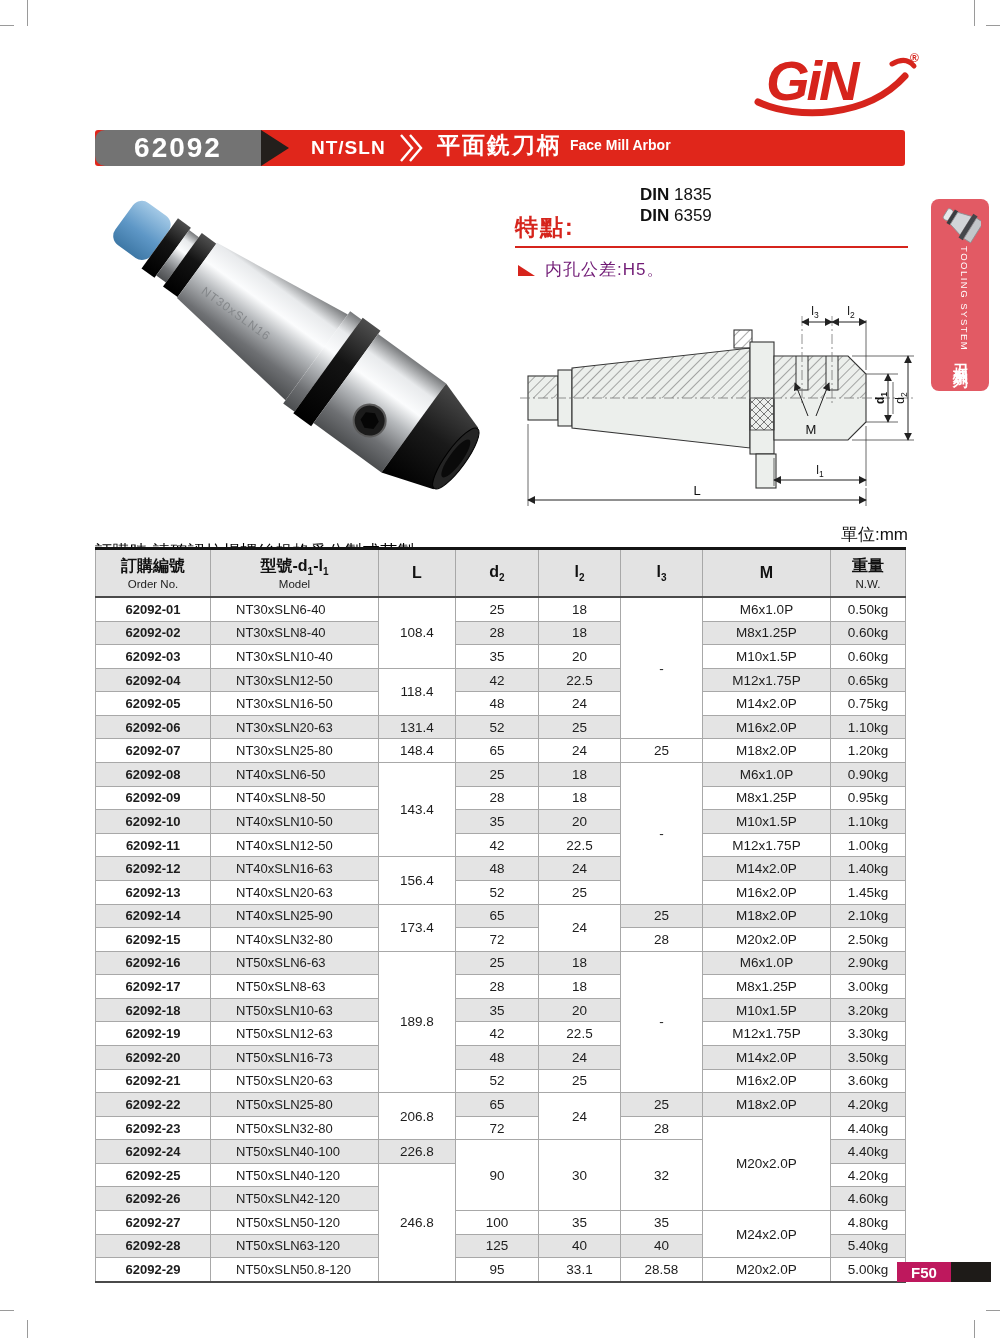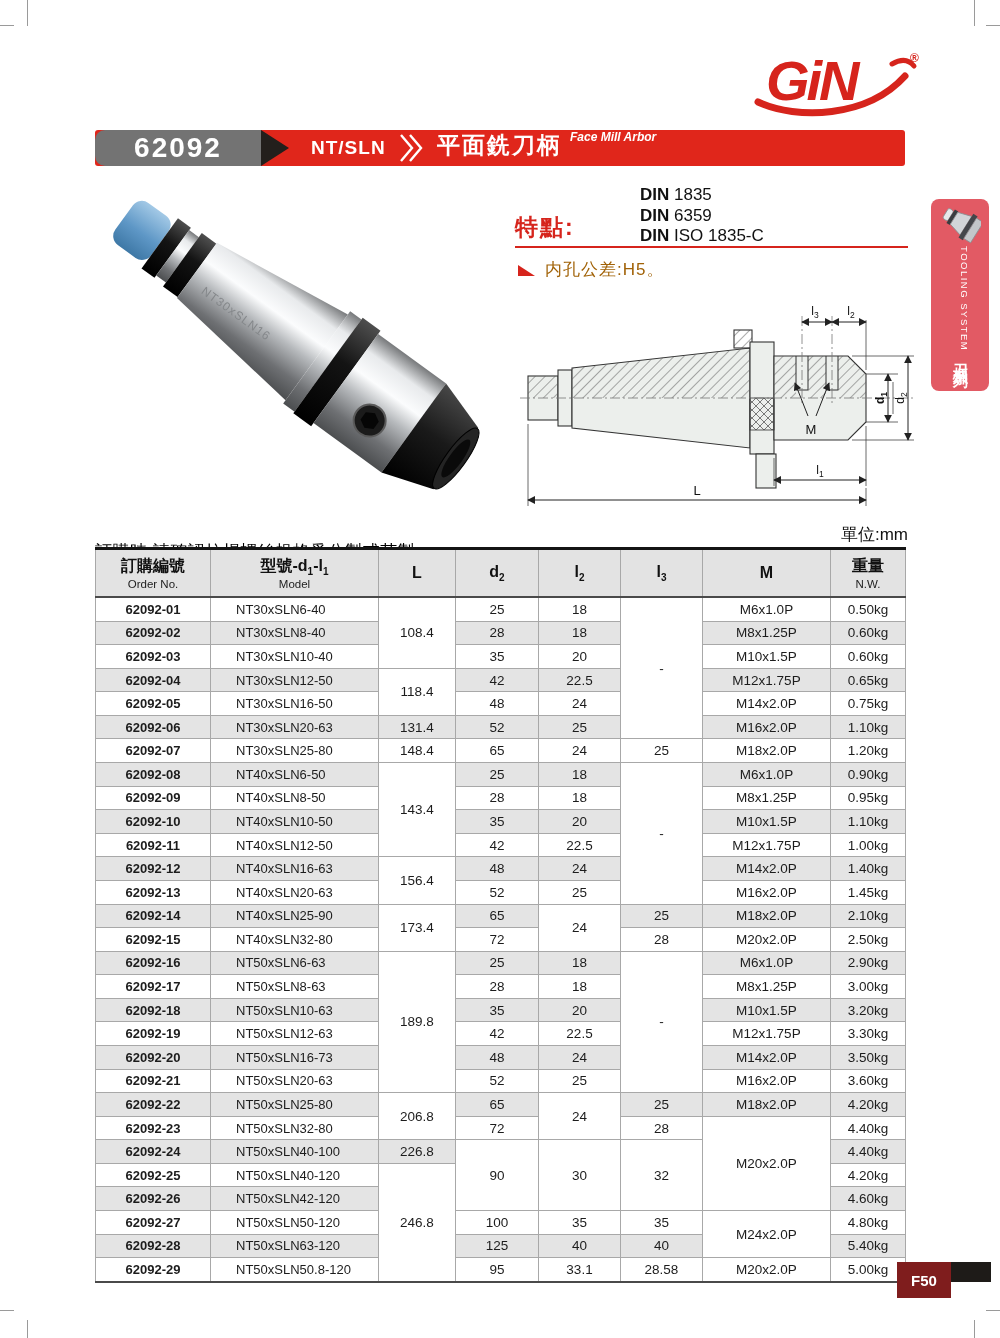--- a/index.html
+++ b/index.html
@@ -19,31 +19,31 @@
             border-radius:10px 0 0 10px;display:flex;align-items:center;justify-content:center;}
   .code-arrow{position:absolute;left:166px;top:0;width:0;height:0;
               border-top:18px solid transparent;border-bottom:18px solid transparent;
               border-left:28px solid #231f1c;}
   .code-text{color:#fff;font-size:28px;font-weight:bold;letter-spacing:2px;}
   .series{position:absolute;left:216px;top:0;height:36px;display:flex;align-items:center;
           color:#fff;font-size:19px;font-weight:bold;letter-spacing:1px;}
   .chev{position:absolute;left:302px;top:3px;}
   .bar-title{position:absolute;left:342px;top:0;height:36px;display:flex;gap:8px;color:#fff;}
   .bar-title .zh{font-size:23px;font-weight:bold;letter-spacing:2px;}
-  .bar-title .en{font-size:12px;font-weight:bold;font-style:italic;}
+  .bar-title .en{font-size:14px;font-weight:bold;margin-top:7px;}
 
   
   .feat-label{position:absolute;left:515px;top:212px;color:#d6241c;font-size:23px;font-weight:bold;letter-spacing:2px;}
   .feat-underline{position:absolute;left:515px;top:246px;width:393px;height:2px;background:#d6241c;}
   .din-list{position:absolute;left:640px;top:185px;width:268px;text-align:left;
             font-size:17px;color:#111;line-height:20.5px;}
   .din-line b{font-weight:bold;}
   .bullet-row{position:absolute;left:518px;top:258px;display:flex;align-items:center;gap:10px;}
   .tri{width:17px;height:13px;background:#d6241c;clip-path:polygon(0 15%,100% 100%,0 100%);}
-  .bullet-text{font-size:17px;color:#a16207;letter-spacing:1px;}
+  .bullet-text{font-size:17px;color:#701a75;letter-spacing:1px;}
 
   
   .side-tab{position:absolute;left:931px;top:199px;width:58px;height:192px;background:#e25a64;
             border-radius:8px;display:flex;flex-direction:column;align-items:center;padding-top:5px;box-sizing:border-box;}
   .tab-text{margin-top:2px;display:flex;writing-mode:vertical-rl;color:#fff;gap:1px;}
   .tab-en{font-size:9.5px;letter-spacing:1.5px;}
   .tab-zh{font-size:15px;font-weight:bold;letter-spacing:3px;}
 
   
   .note{position:absolute;left:95px;top:540px;font-size:17px;color:#000;letter-spacing:0.5px;}
@@ -60,21 +60,21 @@
   .h1 sub{font-size:10px;}
   .h2{font-size:11.5px;font-weight:normal;color:#222;margin-top:1px;}
   .spec-table tbody td{height:22.58px;font-size:13.5px;color:#1c1c1c;}
   tr.band td{background:#e4e4e4;}
   td.m{background:#ffffff !important;}
   tr.g td{border-top:1px solid #5f5f5f;}
   .spec-table tbody td.no{font-weight:bold;font-size:13px;}
   .spec-table tbody td.model{text-align:left;padding-left:25px;font-size:13px;}
 
   
-  .f50{position:absolute;left:897px;top:1262px;width:54px;height:36px;background:#7f1d1d;color:#fff;
+  .f50{position:absolute;left:897px;top:1262px;width:54px;height:20px;background:#be185d;color:#fff;
        font-weight:bold;font-size:15px;display:flex;align-items:center;justify-content:center;}
   .endbar{position:absolute;left:951px;top:1262px;width:40px;height:20px;background:#1e1b18;}
 
   svg text{font-family:"Liberation Sans",sans-serif;}
 </style>
 </head>
 <body>
 
 <div class="page">
 
@@ -152,21 +152,20 @@
       <ellipse cx="404" cy="0" rx="10" ry="37" fill="#242424" stroke="#000" stroke-width="1"></ellipse>
       <ellipse cx="404" cy="0" rx="6.5" ry="23" fill="#0a0a0a"></ellipse>
     </g>
   </svg>
 
   <div class="feat-label">特點:</div>
   <div class="feat-underline"></div>
   <div class="din-list">
       <div class="din-line"><b>DIN</b> 1835</div>
       <div class="din-line"><b>DIN</b> 6359</div>
-      <div class="din-line"><b>DIN</b> ISO 1835-C</div>
     </div>
   <div class="bullet-row">
     <div class="tri"></div>
     <div class="bullet-text">内孔公差:H5。</div>
   </div>
 
   <div class="side-tab">
     <svg width="42" height="40" viewBox="0 0 42 40">
       <g transform="translate(4,4) rotate(32 17 14)">
         <rect x="0" y="8" width="6" height="12" rx="2" fill="#e6e8ea" stroke="#8a8e92" stroke-width="0.8"></rect>

